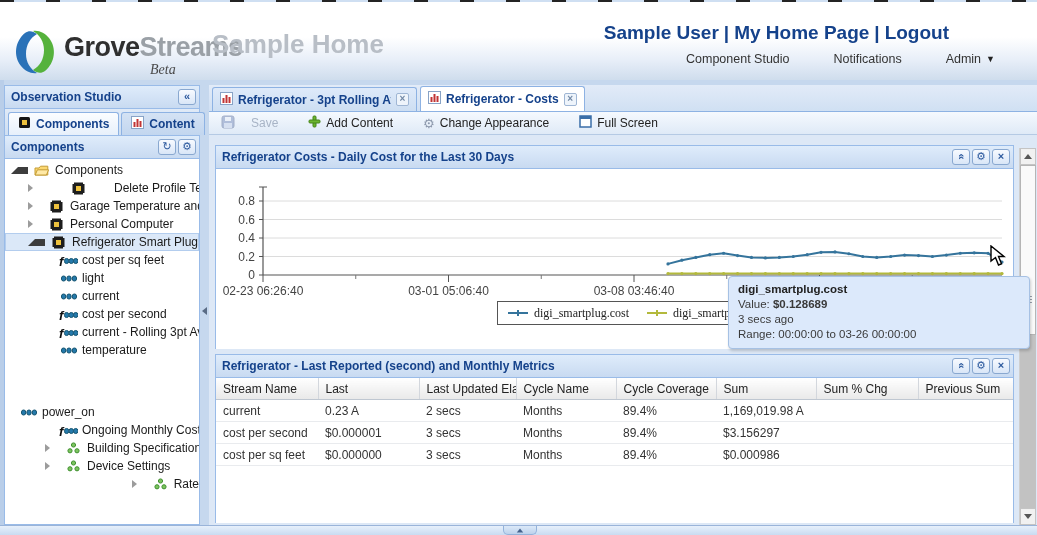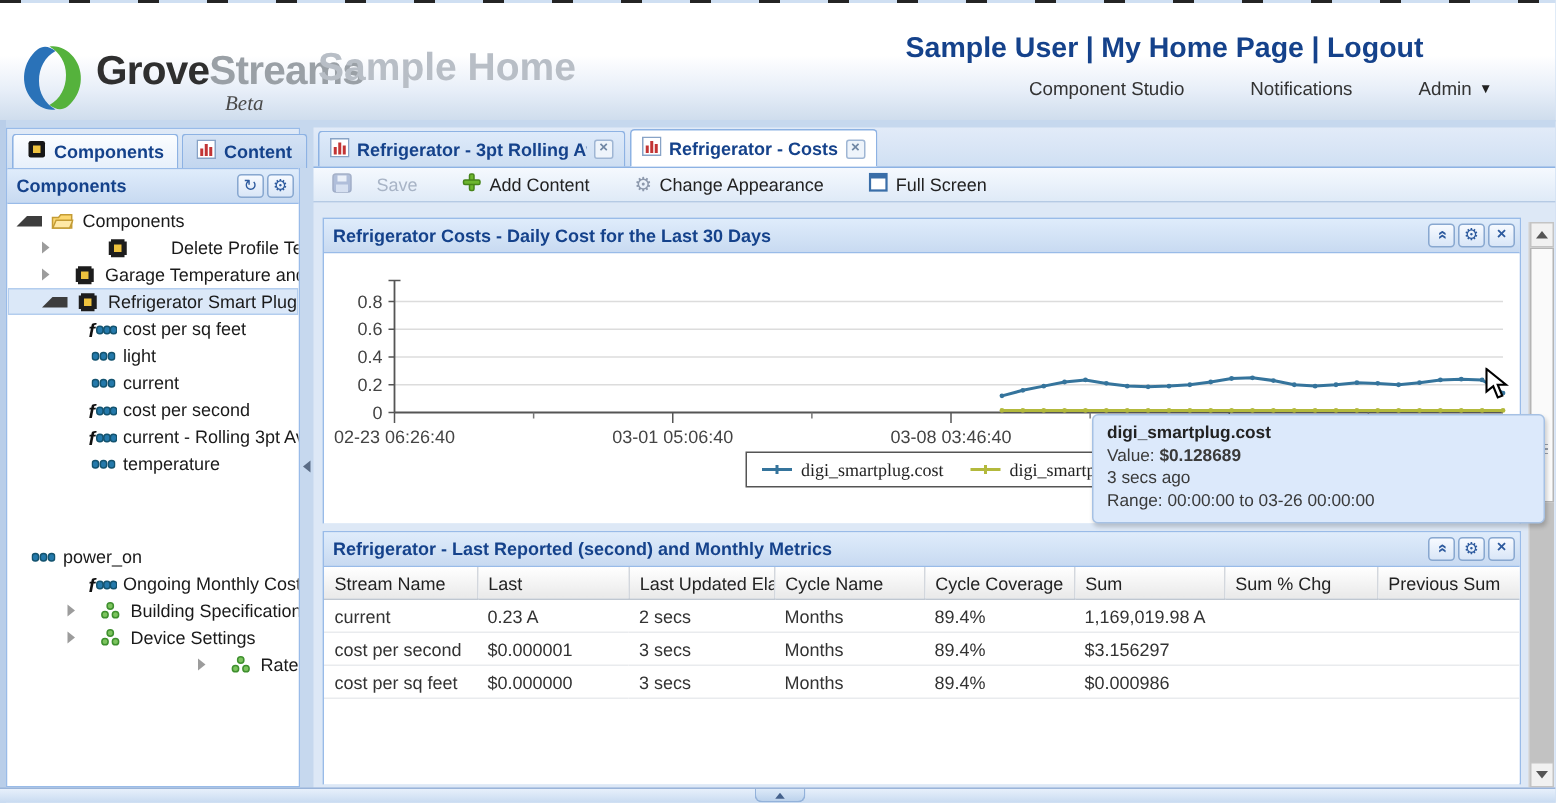--- a/index.html
+++ b/index.html
@@ -143,20 +143,24 @@
     <span class="nav-item">Component Studio</span>
     <span class="nav-item">Notifications</span>
     <span class="nav-item"><span>Admin</span><span class="caret">▼</span></span>
   </span>
 </div>
 
 <div id="app">
   <div id="left-edge"></div>
 
   <div id="sidebar">
+    <div class="hd">
+      <span class="hd-title">Observation Studio</span>
+      <span class="btn-sm">«</span>
+    </div>
     <div id="sb-tabs">
       <span class="sb-tab active">
         <span><svg width="13" height="13" viewBox="0 0 13 13">
               <rect x="1" y="1" width="11" height="11" rx="1.5" fill="#161616"></rect>
               <rect x="4" y="4" width="5" height="5" fill="#eec23e"></rect>
             </svg></span>
         <span>Components</span>
       </span>
       <span class="sb-tab">
         <span><svg width="13" height="13" viewBox="0 0 13 13">
@@ -198,20 +202,31 @@
         <div class="tree-row" style="padding-left: 23px;">
           <span class="exp exp-closed"></span>
           <span class="ticon">
             <svg width="13" height="13" viewBox="0 0 13 13">
               <rect x="2" y="0.5" width="9" height="12" fill="#1d1d1d"></rect>
               <rect x="0.5" y="2" width="12" height="9" fill="#1d1d1d"></rect>
               <rect x="4" y="4" width="5" height="5" fill="#eec23e"></rect>
             </svg>
           </span>
           <span>Garage Temperature and Li...</span>
+        </div>
+        <div class="tree-row" style="padding-left: 23px;">
+          <span class="exp exp-closed"></span>
+          <span class="ticon">
+            <svg width="13" height="13" viewBox="0 0 13 13">
+              <rect x="2" y="0.5" width="9" height="12" fill="#1d1d1d"></rect>
+              <rect x="0.5" y="2" width="12" height="9" fill="#1d1d1d"></rect>
+              <rect x="4" y="4" width="5" height="5" fill="#eec23e"></rect>
+            </svg>
+          </span>
+          <span>Personal Computer</span>
         </div>
         <div class="tree-row sel" style="padding-left: 23px;">
           <span class="exp exp-open"></span>
           <span class="ticon">
             <svg width="13" height="13" viewBox="0 0 13 13">
               <rect x="2" y="0.5" width="9" height="12" fill="#1d1d1d"></rect>
               <rect x="0.5" y="2" width="12" height="9" fill="#1d1d1d"></rect>
               <rect x="4" y="4" width="5" height="5" fill="#eec23e"></rect>
             </svg>
           </span>

